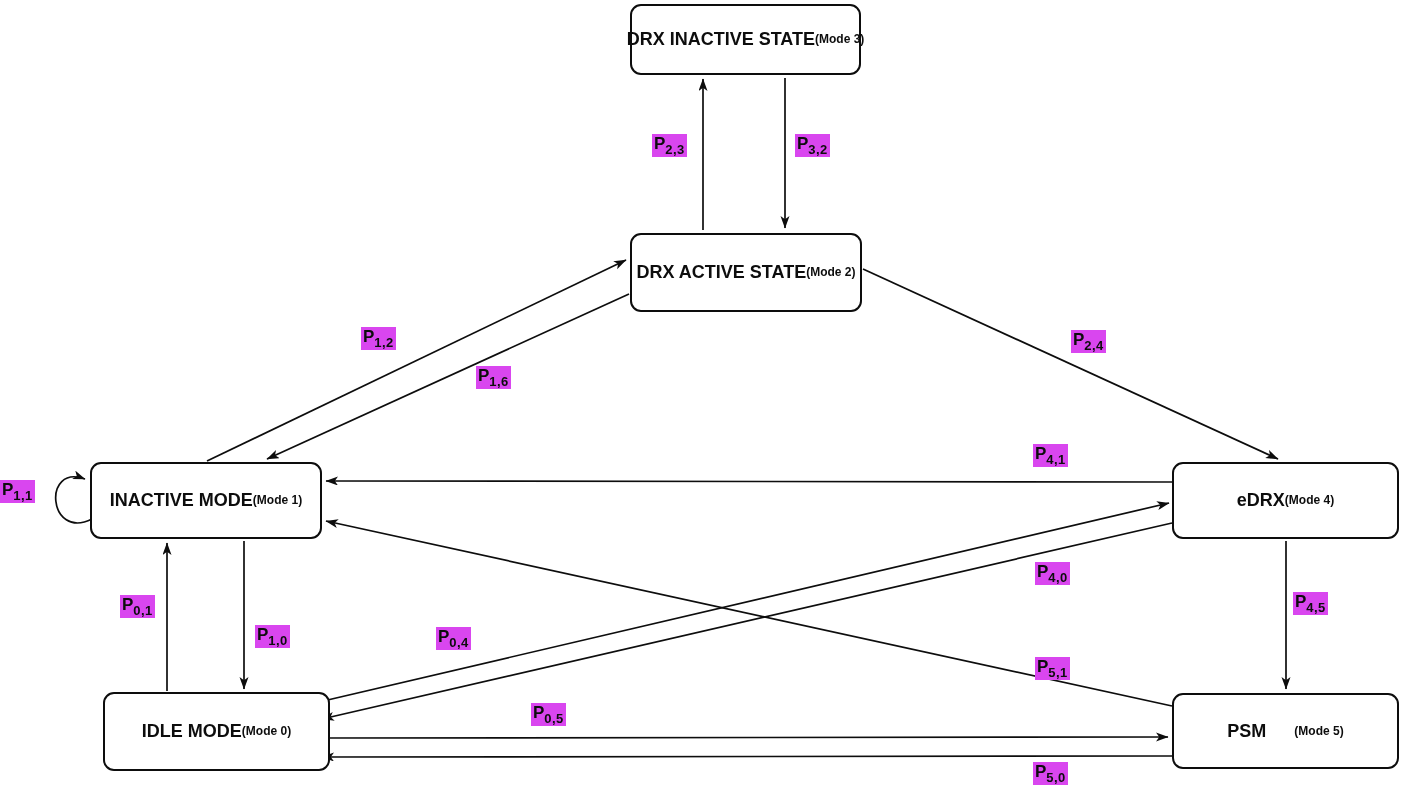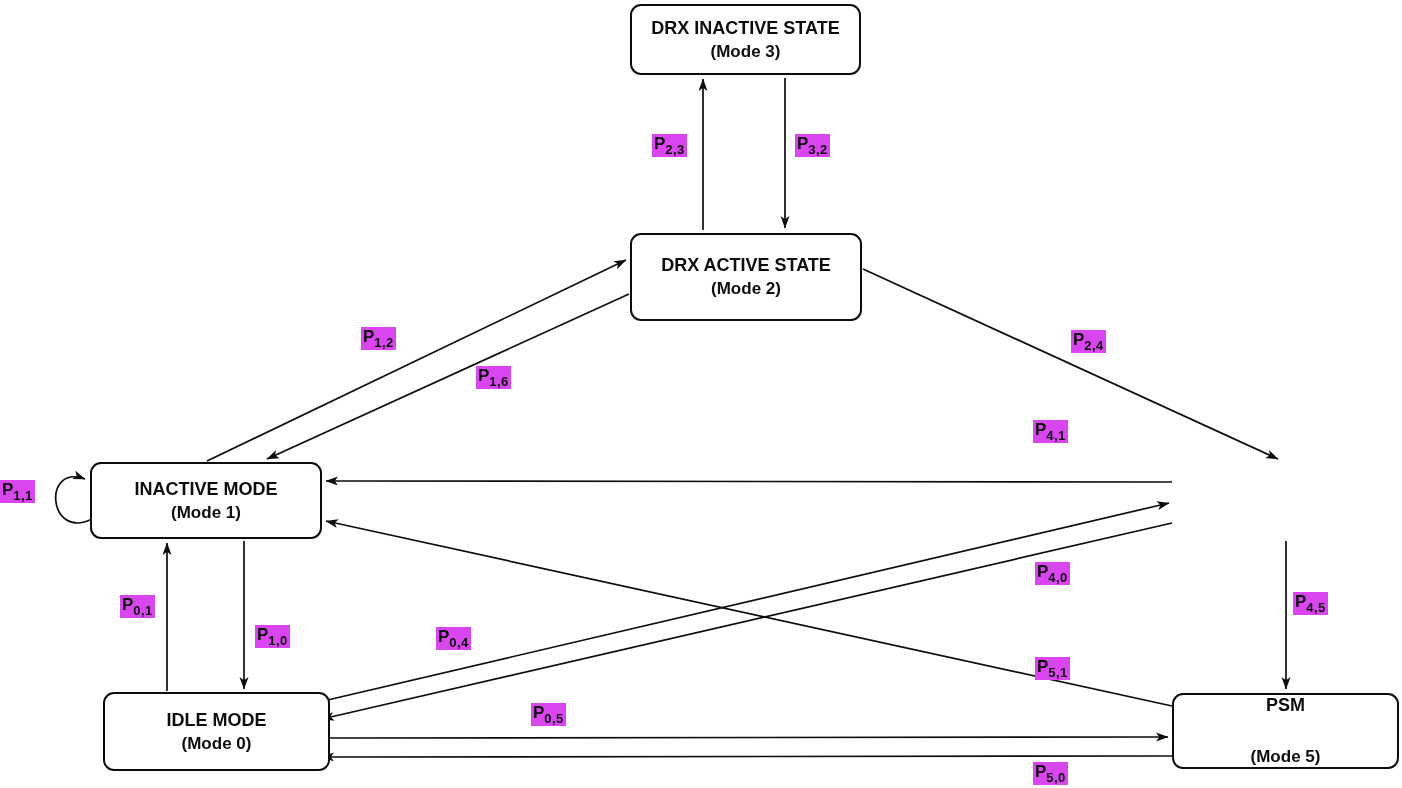--- a/index.html
+++ b/index.html
@@ -20,37 +20,37 @@
     left: 0; top: 0;
     width: 1402px;
     height: 788px;
   }
   .node {
     position: absolute;
     background: #ffffff;
     border: 2px solid #0d0d0d;
     border-radius: 11px;
     display: flex;
-    flex-direction: column;
+    flex-direction: row;
     align-items: center;
     justify-content: center;
     text-align: center;
     color: #0d0d0d;
     box-sizing: border-box;
     z-index: 2;
   }
   .node-title {
     font-weight: bold;
     font-size: 18px;
     line-height: 23px;
     white-space: nowrap;
   }
   .node-subtitle {
     font-weight: bold;
-    font-size: 17px;
+    font-size: 12px;
     line-height: 23px;
     white-space: nowrap;
   }
   .elabel {
     position: absolute;
     font-weight: bold;
     font-size: 17px;
     color: #0d0d0d;
     white-space: nowrap;
     z-index: 3;
@@ -109,30 +109,34 @@
     <line class="edge" x1="1286" y1="541" x2="1286" y2="689" marker-end="url(#arrow)"></line>
 
     <line class="edge" x1="1172" y1="756" x2="322" y2="757" marker-end="url(#arrow)"></line>
   </svg>
 
   <div class="node" style="left:630px; top:4px; width:231px; height:71px;">
     <div class="node-title">DRX INACTIVE STATE</div>
     <div class="node-subtitle">(Mode 3)</div>
   </div>
 
-  <div class="node" style="left:630px; top:233px; width:232px; height:88px;">
+  <div class="node" style="left:630px; top:233px; width:232px; height:79px;">
     <div class="node-title">DRX ACTIVE STATE</div>
     <div class="node-subtitle">(Mode 2)</div>
   </div>
 
   <div class="node" style="left:90px; top:462px; width:232px; height:77px;">
     <div class="node-title">INACTIVE MODE</div>
     <div class="node-subtitle">(Mode 1)</div>
   </div>
 
+  <div class="node" style="left:1172px; top:462px; width:227px; height:77px;">
+    <div class="node-title">eDRX</div>
+    <div class="node-subtitle">(Mode 4)</div>
+  </div>
 
   <div class="node" style="left:103px; top:692px; width:227px; height:79px;">
     <div class="node-title">IDLE MODE</div>
     <div class="node-subtitle">(Mode 0)</div>
   </div>
 
   <div class="node" style="left:1172px; top:693px; width:227px; height:76px;gap:28px;">
     <div class="node-title">PSM</div>
     <div class="node-subtitle">(Mode 5)</div>
   </div>
@@ -145,21 +149,21 @@
   </div>
   <div class="elabel" style="left:361px; top:327px;">
     <span>P</span><sub>1,2</sub>
   </div>
   <div class="elabel" style="left:476px; top:366px;">
     <span>P</span><sub>1,6</sub>
   </div>
   <div class="elabel" style="left:1071px; top:330px;">
     <span>P</span><sub>2,4</sub>
   </div>
-  <div class="elabel" style="left:1033px; top:420px;">
+  <div class="elabel" style="left:1033px; top:444px;">
     <span>P</span><sub>4,1</sub>
   </div>
   <div class="elabel" style="left:0px; top:480px;">
     <span>P</span><sub>1,1</sub>
   </div>
   <div class="elabel" style="left:120px; top:595px;">
     <span>P</span><sub>0,1</sub>
   </div>
   <div class="elabel" style="left:255px; top:625px;">
     <span>P</span><sub>1,0</sub>

